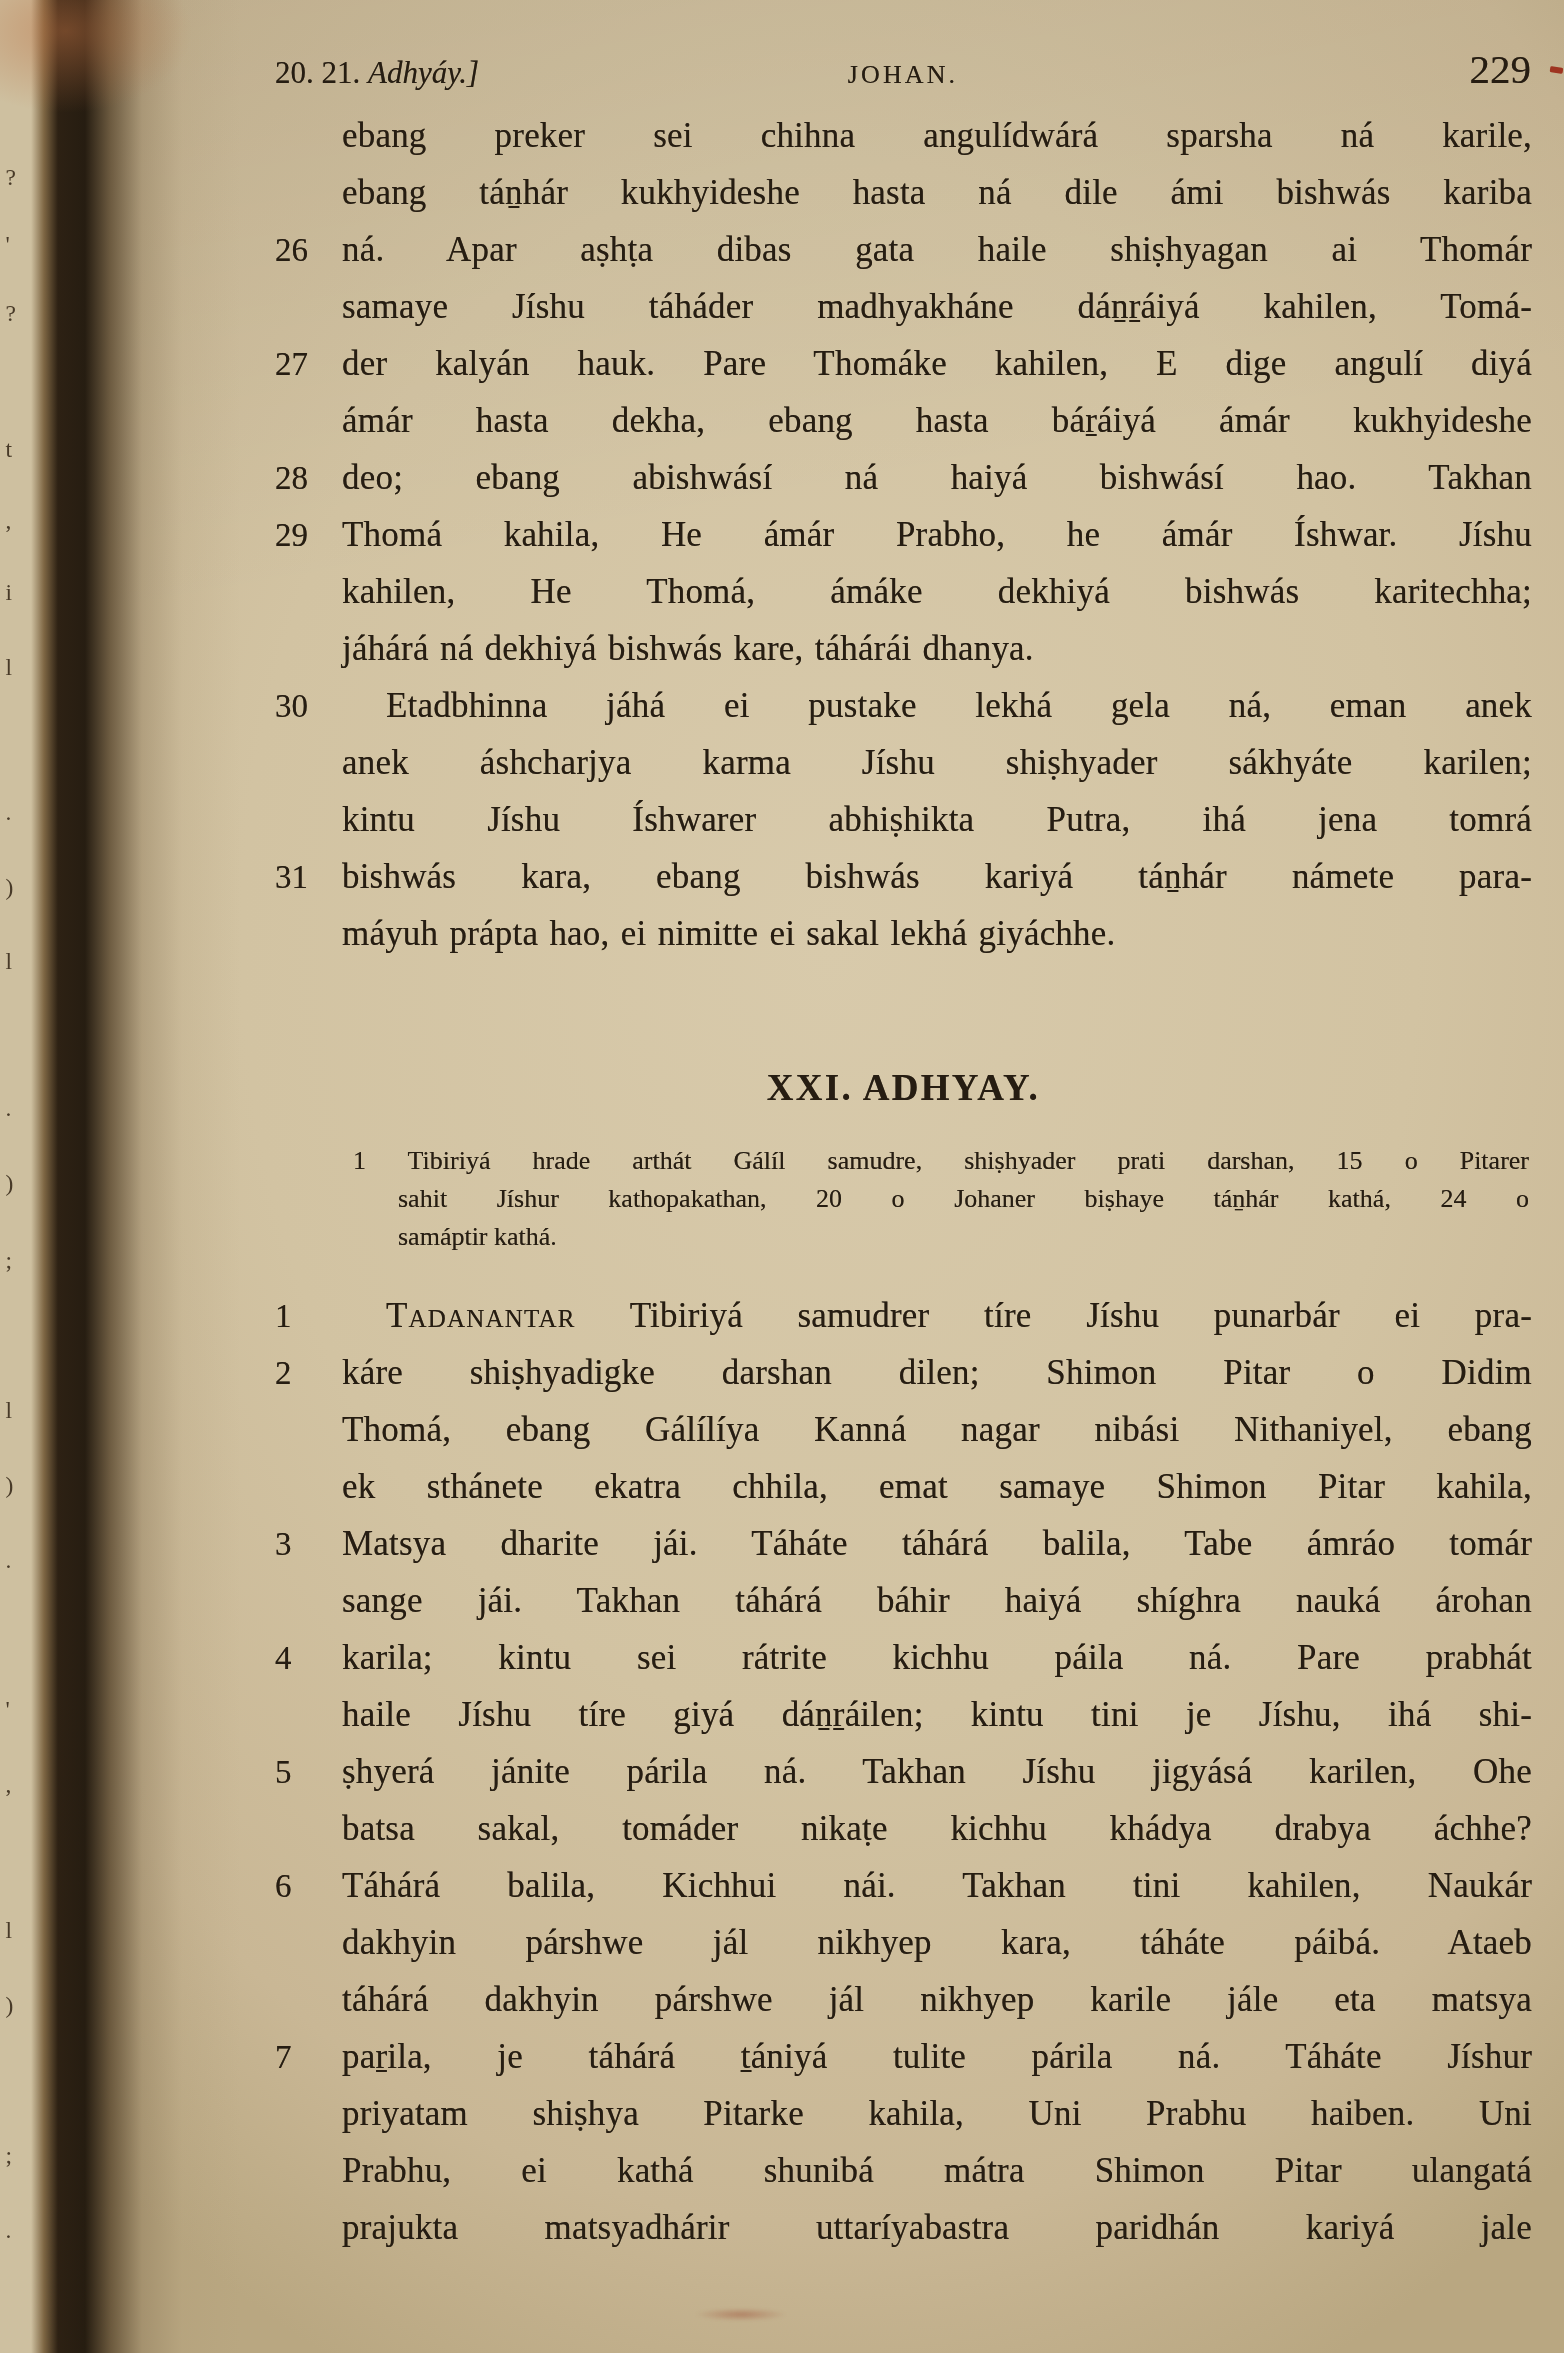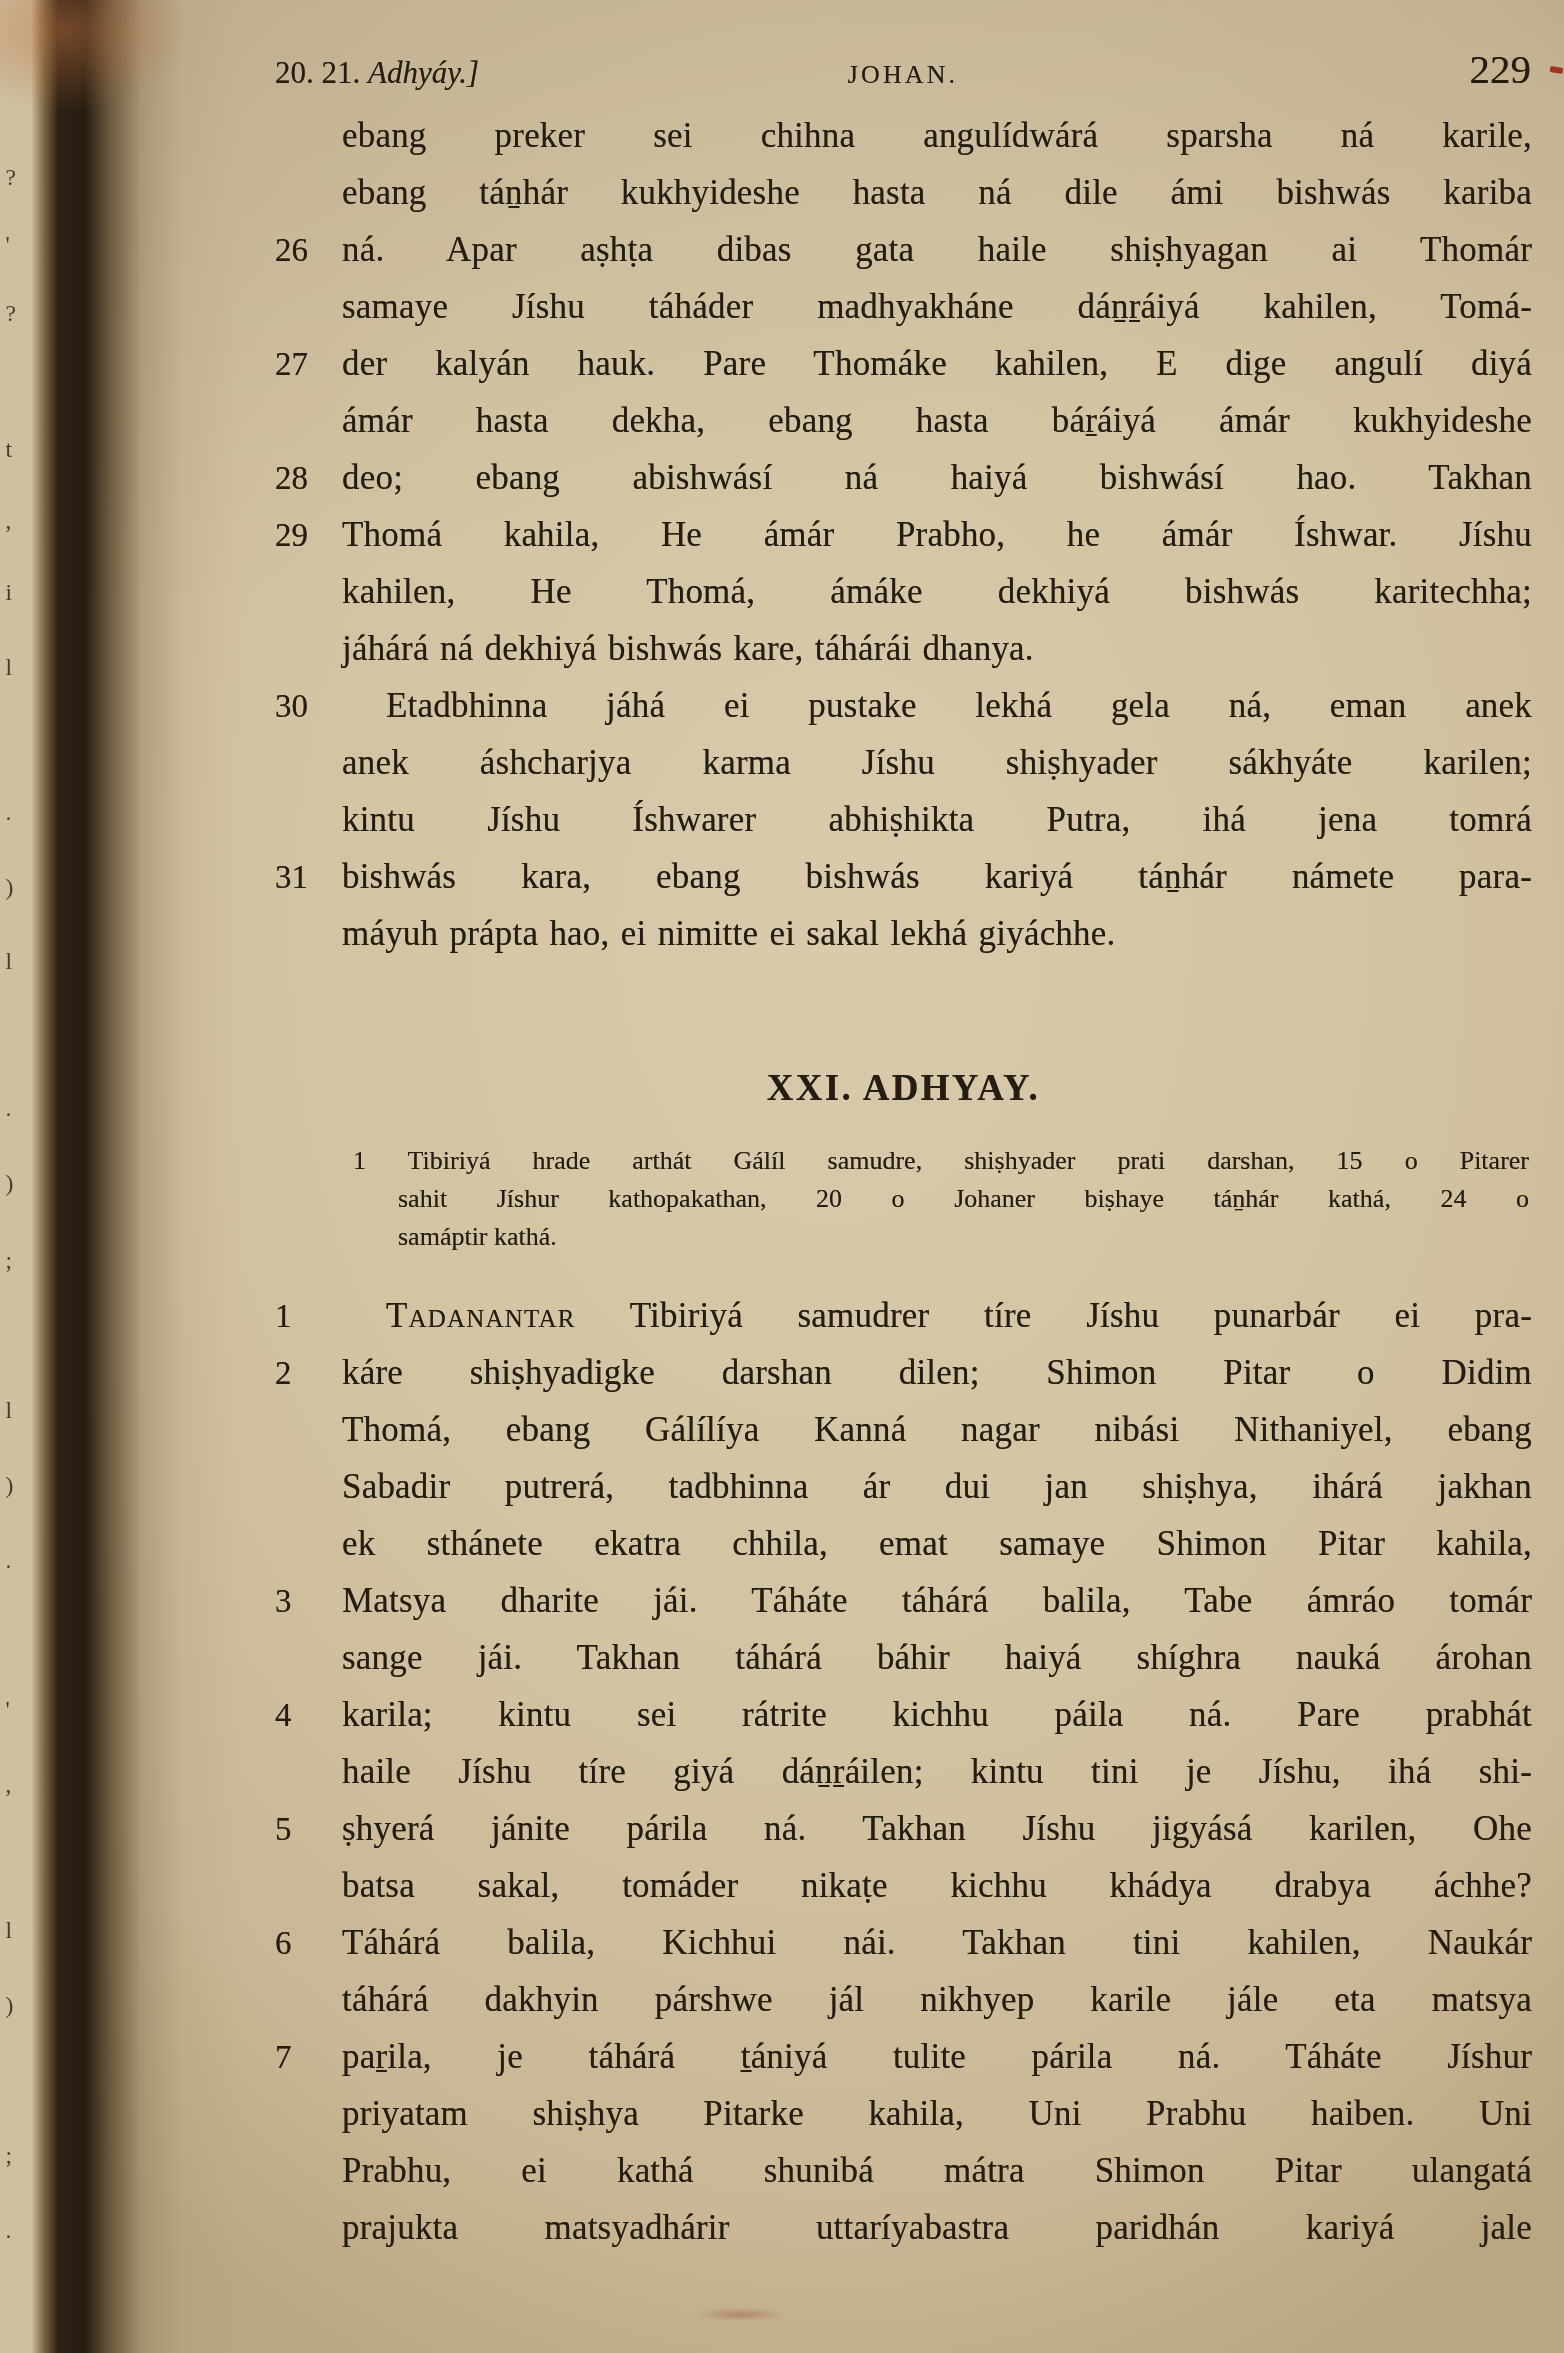--- a/index.html
+++ b/index.html
@@ -224,24 +224,20 @@
         <div class="line">
           <span class="vnum">2</span>
           <span class="ltext">káre shiṣhyadigke darshan dilen;  Shimon Pitar o Didim</span>
         </div>
         <div class="line">
           <span class="vnum"></span>
           <span class="ltext">Thomá, ebang Gálílíya Kanná nagar nibási Nithaniyel, ebang</span>
         </div>
         <div class="line">
           <span class="vnum"></span>
-          <span class="ltext">Sabadir putrerá, tadbhinna ár dui jan shiṣhya, ihárá jakhan</span>
-        </div>
-        <div class="line">
-          <span class="vnum"></span>
           <span class="ltext">ek sthánete ekatra chhila, emat samaye Shimon Pitar kahila,</span>
         </div>
         <div class="line">
           <span class="vnum">3</span>
           <span class="ltext">Matsya dharite jái.  Táháte táhárá balila, Tabe ámráo tomár</span>
         </div>
         <div class="line">
           <span class="vnum"></span>
           <span class="ltext">sange jái.  Takhan táhárá báhir haiyá shíghra nauká árohan</span>
         </div>
@@ -257,20 +253,24 @@
           <span class="vnum">5</span>
           <span class="ltext">ṣhyerá jánite párila ná.  Takhan Jíshu jigyásá karilen, Ohe</span>
         </div>
         <div class="line">
           <span class="vnum"></span>
           <span class="ltext">batsa sakal, tomáder nikaṭe kichhu khádya drabya áchhe?</span>
         </div>
         <div class="line">
           <span class="vnum">6</span>
           <span class="ltext">Táhárá balila, Kichhui nái.  Takhan tini kahilen, Naukár</span>
+        </div>
+        <div class="line">
+          <span class="vnum"></span>
+          <span class="ltext">dakhyin párshwe jál nikhyep kara, táháte páibá.  Ataeb</span>
         </div>
         <div class="line">
           <span class="vnum"></span>
           <span class="ltext">táhárá dakhyin párshwe jál nikhyep karile jále eta matsya</span>
         </div>
         <div class="line">
           <span class="vnum">7</span>
           <span class="ltext">paṟila, je táhárá ṯániyá tulite párila ná.  Táháte Jíshur</span>
         </div>
         <div class="line">

